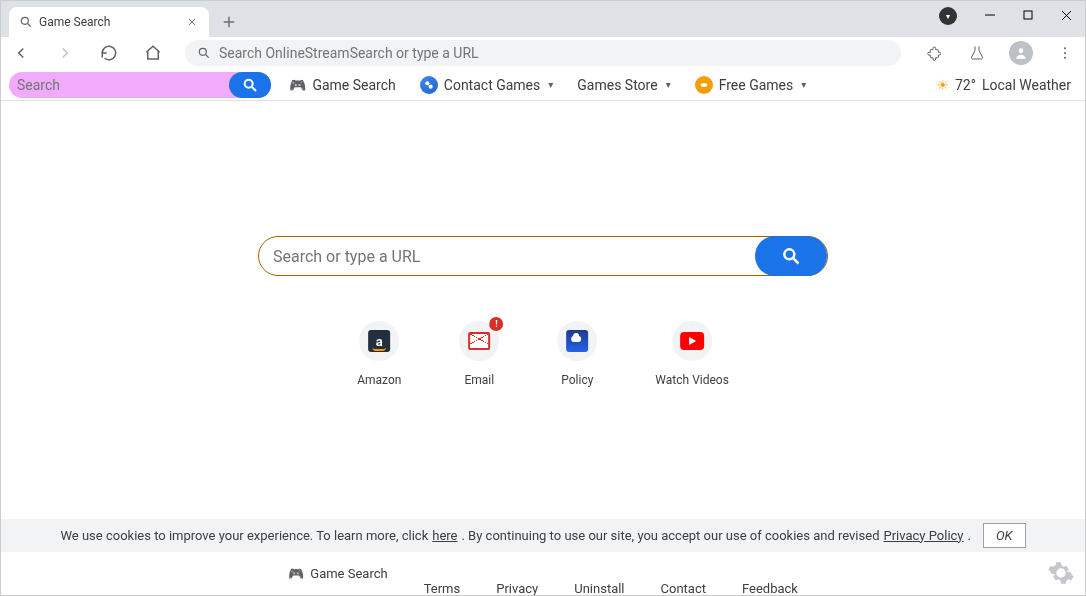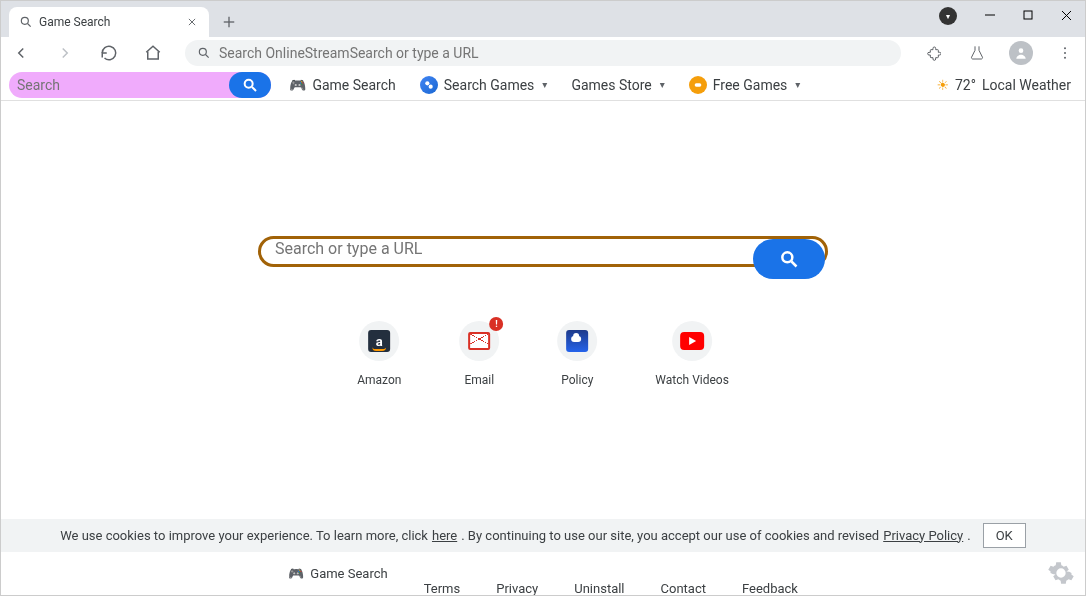--- a/index.html
+++ b/index.html
@@ -31,21 +31,21 @@
 .search-pill input { border:none; background:transparent; outline:none; font-size:14px; color:#5f6368; flex:1; }
 .search-pill-btn { width: 42px; height: 26px; background: #1a73e8; border-radius: 13px; display:flex; align-items:center; justify-content:center; cursor:pointer; position:absolute; right:0; }
 .bm-item { display: flex; align-items: center; gap: 6px; font-size: 14px; color: #3c4043; cursor: pointer; padding: 0 6px; }
 .bm-spacer { flex: 1; }
 .pg-icon { width: 18px; height: 18px; border-radius: 50%; background: linear-gradient(135deg,#4285f4,#1967d2); display:flex; align-items:center; justify-content:center; }
 .fg-icon { width: 18px; height: 18px; border-radius: 50%; background: #f59e0b; display:flex; align-items:center; justify-content:center; }
 .chev { font-size: 10px; color: #5f6368; margin-left: 2px; }
 
 
 .main { position: absolute; top: 100px; left: 0; right: 0; bottom: 0; background: #fff; }
-.center-search { position: absolute; left: 50%; transform: translateX(-50%); top: 135px; width: 570px; height: 31px; border: 3px solid #a16207; border-radius: 20px; display: flex; align-items: flex-start; padding-left: 14px; }
+.center-search { position: absolute; left: 50%; transform: translateX(-50%); top: 135px; width: 570px; height: 40px; border: 1px solid #a16207; border-radius: 20px; display: flex; align-items: center; padding-left: 14px; }
 .center-search input { border:none; outline:none; font-size:16px; color:#5f6368; flex:1; background:transparent; }
 .center-search-btn { width: 72px; height: 40px; background: #1a73e8; border-radius: 20px; display:flex; align-items:center; justify-content:center; cursor:pointer; margin-right: 0; }
 
 .shortcuts { position: absolute; left: 50%; transform: translateX(-50%); top: 220px; display: flex; gap: 58px; }
 .shortcut { display: flex; flex-direction: column; align-items: center; gap: 12px; cursor: pointer; }
 .sc-circle { width: 40px; height: 40px; border-radius: 50%; background: #f1f3f4; display:flex; align-items:center; justify-content:center; position: relative; }
 .sc-label { font-size: 12px; color: #3c4043; }
 .badge { position: absolute; top: -4px; right: -4px; width: 14px; height: 14px; background: #d93025; border-radius: 50%; color:#fff; font-size:9px; display:flex; align-items:center; justify-content:center; font-weight:bold; }
 
 
@@ -61,21 +61,21 @@
 .weather-cloud { position:absolute; top:6px; left:5px; width:10px; height:6px; background:#fff; border-radius:4px; }
 .weather-cloud::before { content:''; position:absolute; top:-3px; left:2px; width:6px; height:6px; background:#fff; border-radius:50%; }
 
 
 .yt-tile { width: 24px; height: 18px; background: #ff0000; border-radius:4px; display:flex; align-items:center; justify-content:center; }
 .yt-play { width:0; height:0; border-left:7px solid #fff; border-top:4px solid transparent; border-bottom:4px solid transparent; margin-left:2px; }
 
 
 .cookie-bar { position:absolute; bottom:44px; left:0; right:0; height:32px; background:#f1f3f4; display:flex; align-items:center; justify-content:center; font-size:13px; color:#3c4043; gap:4px; }
 .cookie-bar a { color:#3c4043; text-decoration:underline; cursor:pointer; }
-.ok-btn { border:1px solid #9aa0a6; padding: 4px 12px; margin-left: 8px; cursor:pointer; background:#fff; }
+.ok-btn { border:1px solid #9aa0a6; padding: 4px 12px; margin-left: 8px; cursor:pointer; background:#fff;font-style:italic; }
 
 
 .footer { position:absolute; bottom:0; left:0; right:0; height:44px; background:#fff; display:flex; align-items:center; justify-content:center; gap:36px; font-size:13px; color:#3c4043; border-top:1px solid #f1f3f4; }
 .footer .link { cursor:pointer;margin-top:29px; }
 .footer-game { display:flex; align-items:center; gap:6px; cursor:pointer; }
 .gear { position:absolute; right:10px; bottom:8px; width:28px; height:28px; color:#9aa0a6; cursor:pointer; }
 
 svg { display:block; }
 </style>
 </head>
@@ -193,21 +193,21 @@
     <span>🎮</span>
     <span>Game Search</span>
   </div>
   <div class="bm-item">
     <span class="pg-icon">
         <svg width="10" height="10" viewBox="0 0 24 24" fill="#fff">
           <circle cx="8" cy="8" r="5"></circle>
           <circle cx="16" cy="16" r="5"></circle>
         </svg>
       </span>
-    <span>Search Games</span>
+    <span>Contact Games</span>
     <span class="chev">▾</span>
   </div>
   <div class="bm-item">
     <span>Games Store</span>
     <span class="chev">▾</span>
   </div>
   <div class="bm-item">
     <span class="fg-icon">
         <svg width="10" height="10" viewBox="0 0 24 24" fill="#fff">
           <rect x="4" y="8" width="16" height="8" rx="4"></rect>

